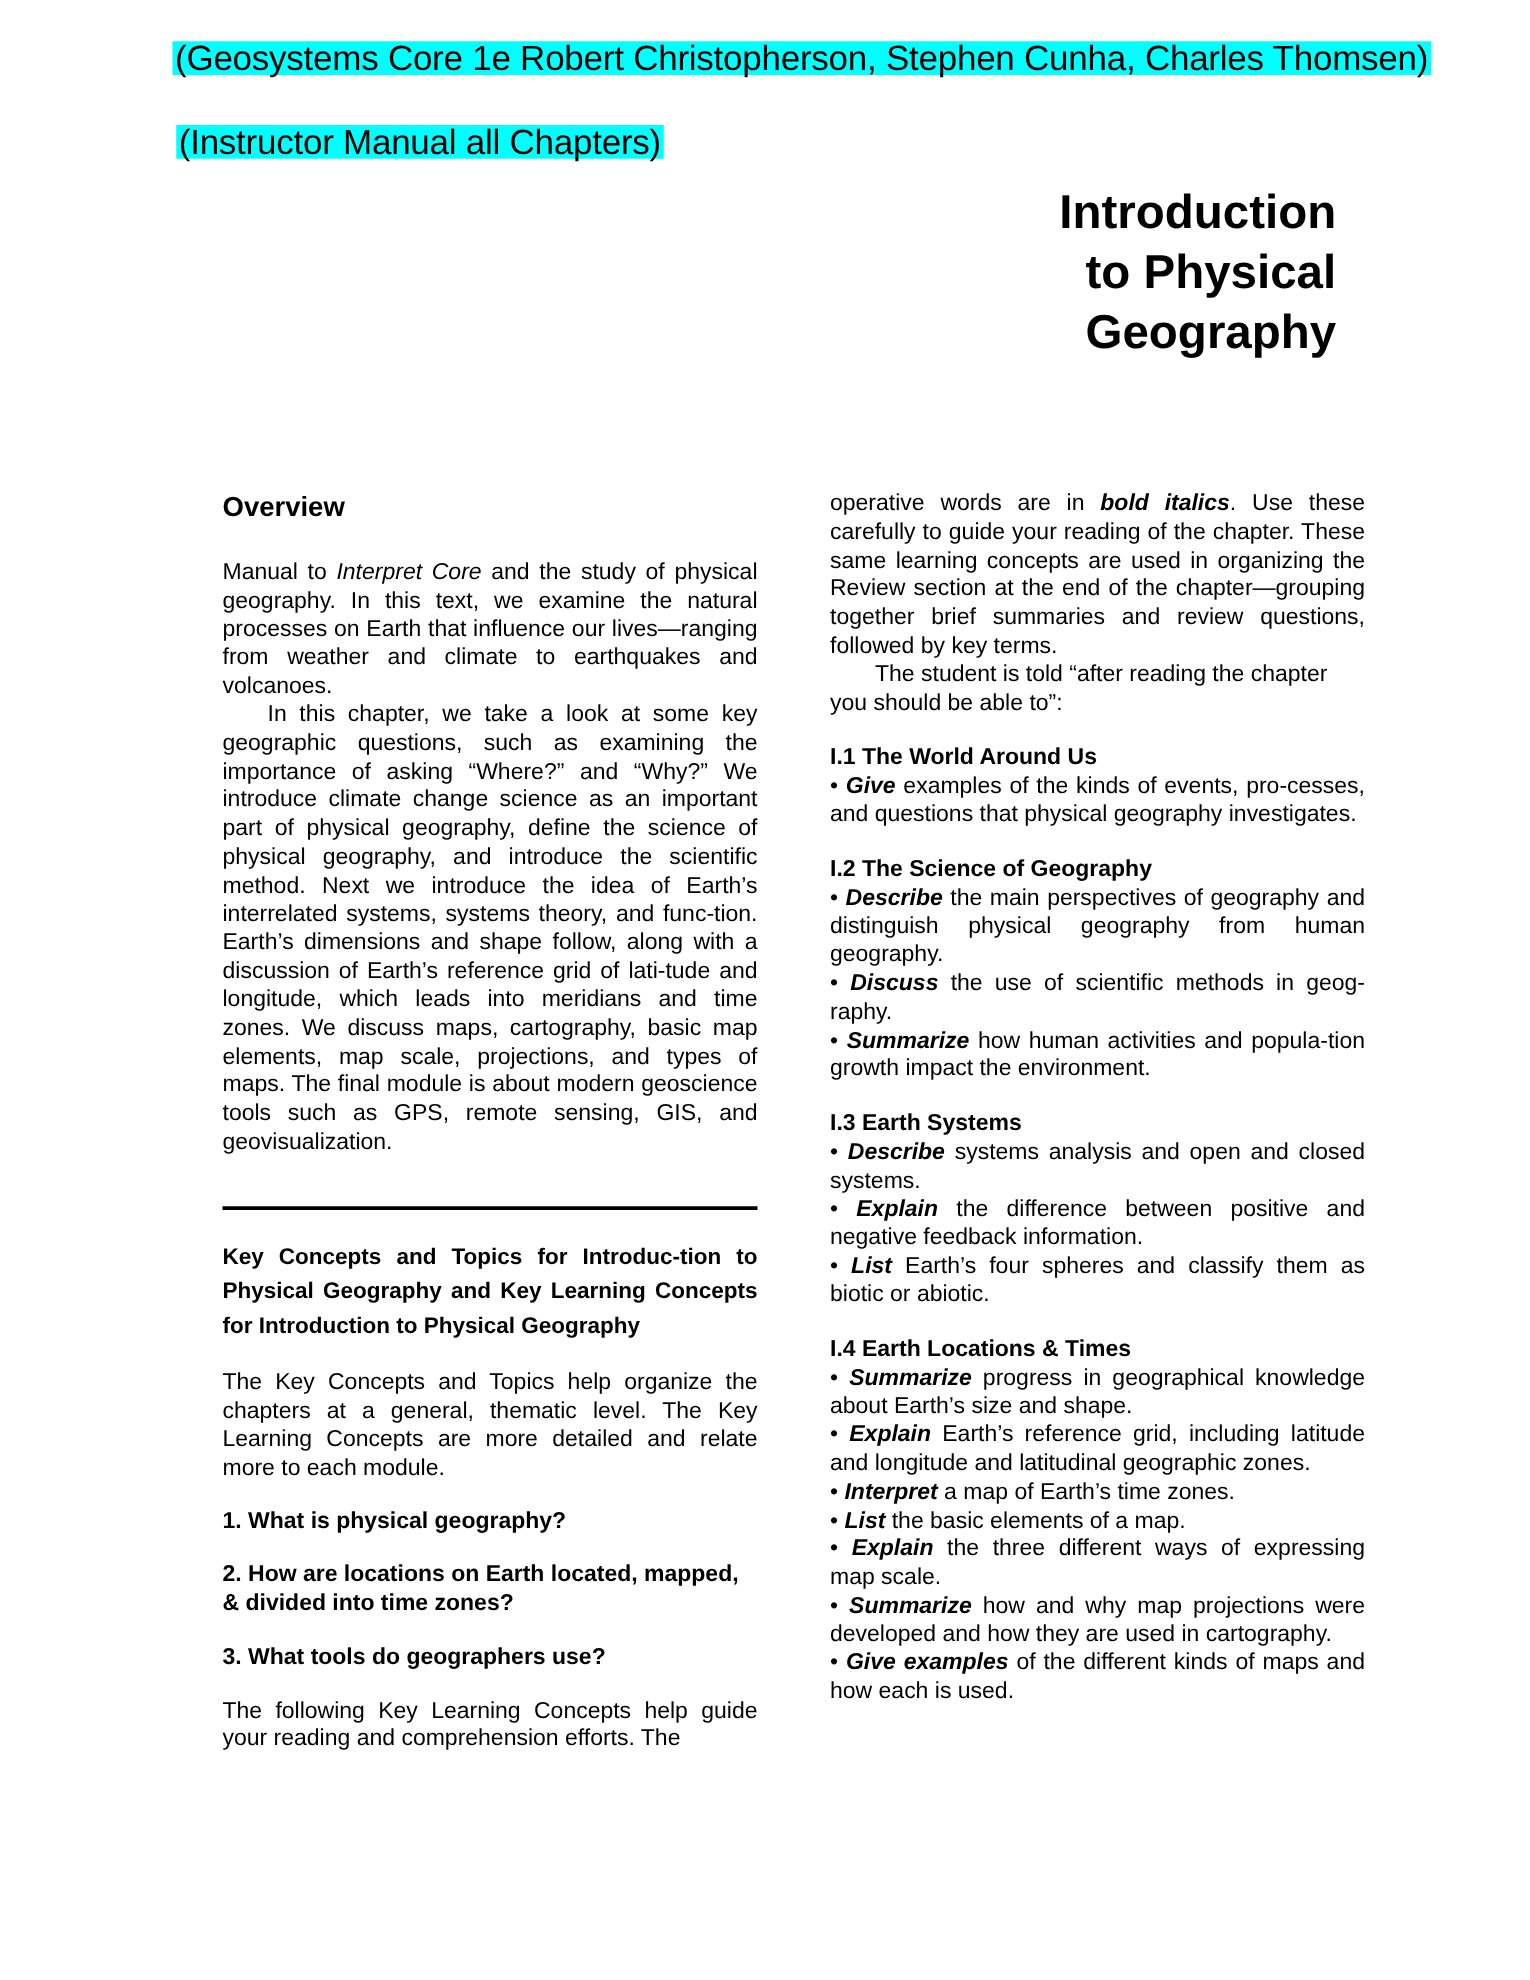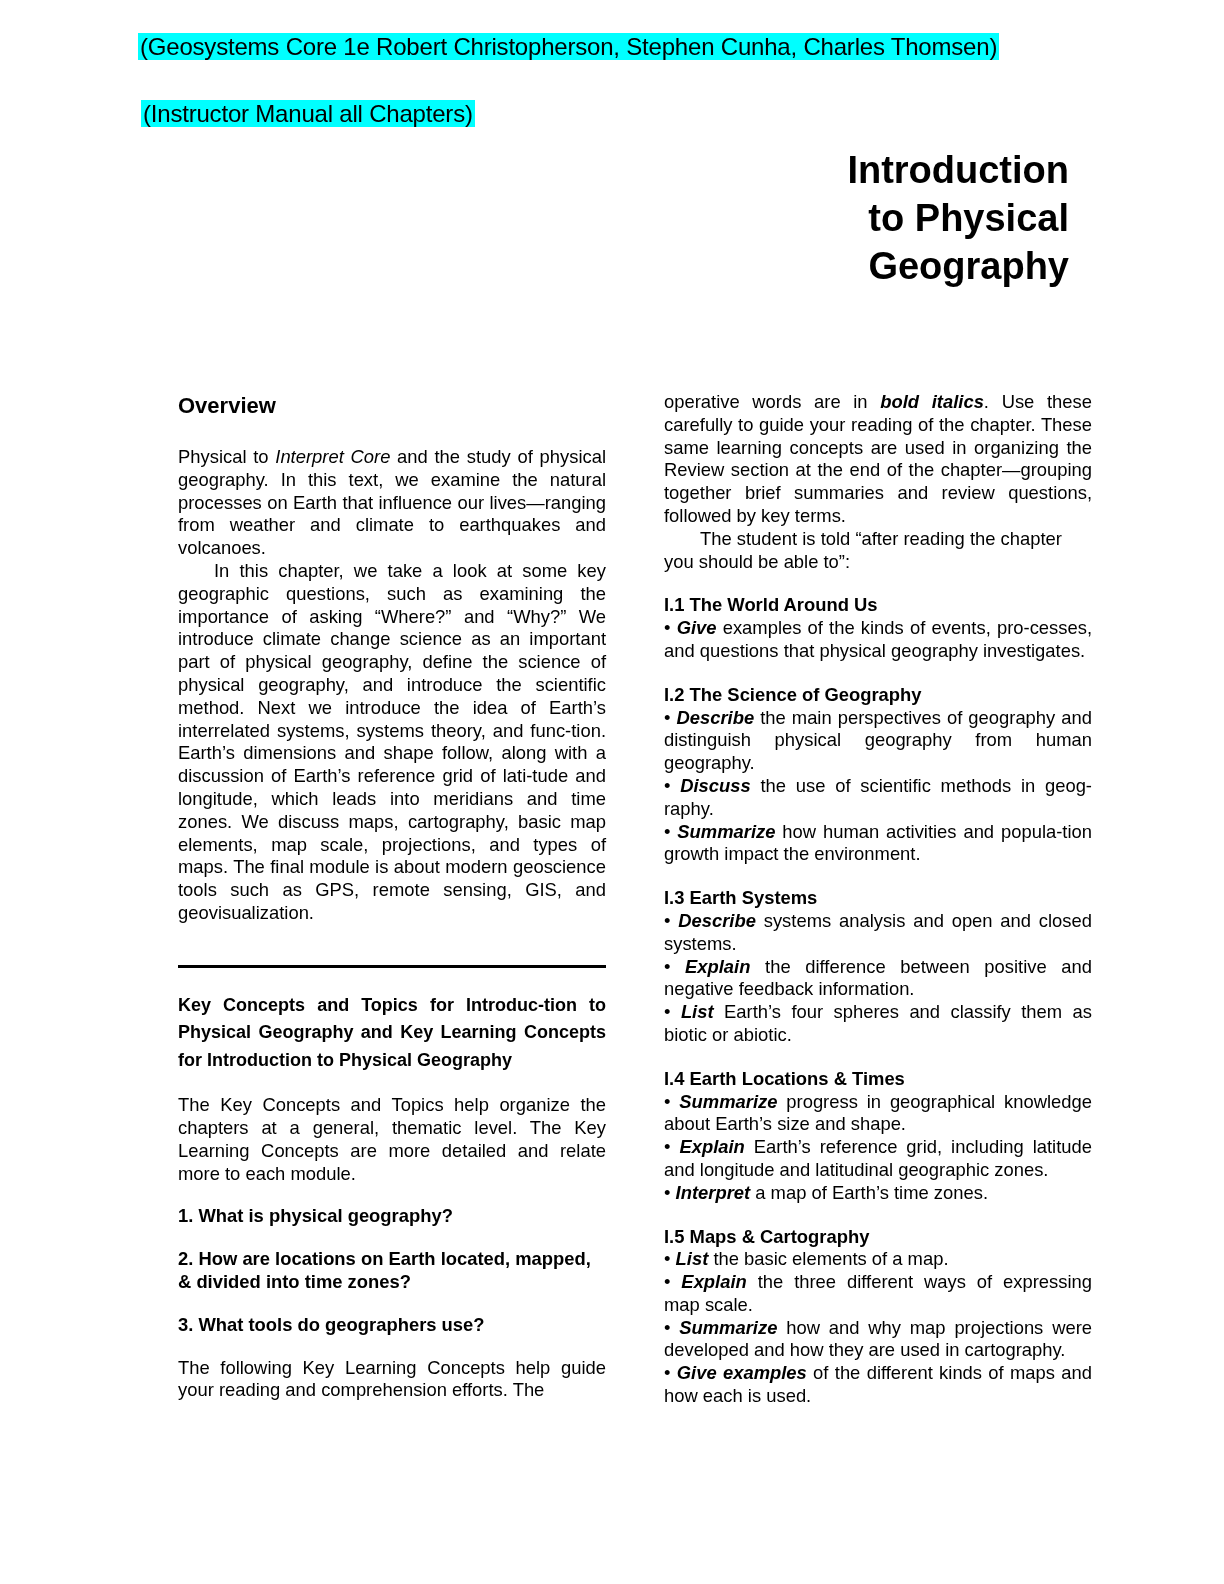--- a/index.html
+++ b/index.html
@@ -1,21 +1,21 @@
 <!DOCTYPE html>
 <html><head>
 <meta charset="utf-8">
 <style>
   html, body { margin: 0; padding: 0; background: #ffffff; }
   body {
     width: 1224px; height: 1584px; position: relative; overflow: hidden;
     font-family: "Liberation Sans", sans-serif; color: #000;
   }
   .hl {
-    position: absolute; background: #00ffff; font-size: 24px; line-height: 27px;
+    position: absolute; background: #00ffff; font-size: 28px; line-height: 27px;
     padding: 0 2px; letter-spacing: -0.2px; white-space: nowrap;
   }
   #hl1 { left: 138px; top: 33px; }
   #hl2 { left: 141px; top: 100px; }
   .chapter-title {
     position: absolute; right: 155px; top: 146px; text-align: right;
     font-weight: bold; font-size: 38px; line-height: 48px;
   }
   .chapter-title div { display: block; }
   .col { position: absolute; font-size: 18.4px; line-height: 22.8px; }
@@ -41,21 +41,21 @@
 <div id="hl2" class="hl">(Instructor Manual all Chapters)</div>
 
 <div class="chapter-title">
   <div>Introduction</div>
   <div>to Physical</div>
   <div>Geography</div>
 </div>
 
 <div id="leftcol" class="col">
   <h2 class="ov">Overview</h2>
-  <p class="just"><span>Physical to </span><i>Interpret Core</i><span> and the study of physical geography. In this text, we examine the natural processes on Earth that influence our lives—ranging from weather and climate to earthquakes and volcanoes.</span></p>
+  <p class="just"><span>Manual to </span><i>Interpret Core</i><span> and the study of physical geography. In this text, we examine the natural processes on Earth that influence our lives—ranging from weather and climate to earthquakes and volcanoes.</span></p>
   <p class="just indent">In this chapter, we take a look at some key geographic questions, such as examining the importance of asking “Where?” and “Why?” We introduce climate change science as an important part of physical geography, define the science of physical geography, and introduce the scientific method. Next we introduce the idea of Earth’s interrelated systems, systems theory, and func-tion. Earth’s dimensions and shape follow, along with a discussion of Earth’s reference grid of lati-tude and longitude, which leads into meridians and time zones. We discuss maps, cartography, basic map elements, map scale, projections, and types of maps. The final module is about modern geoscience tools such as GPS, remote sensing, GIS, and geovisualization.</p>
 
   <div class="rule"></div>
 
   <h2 class="kc">Key Concepts and Topics for Introduc-tion to Physical Geography and Key Learning Concepts for Introduction to Physical Geography</h2>
   <p class="just">The Key Concepts and Topics help organize the chapters at a general, thematic level. The Key Learning Concepts are more detailed and relate more to each module.</p>
   <p class="q">1. What is physical geography?</p>
   <p class="q">2. How are locations on Earth located, mapped, &amp; divided into time zones?</p>
   <p class="q">3. What tools do geographers use?</p>
   <p class="just gap">The following Key Learning Concepts help guide your reading and comprehension efforts. The</p>
@@ -72,19 +72,18 @@
       <p class="just"><span>• </span><span class="bi">Discuss</span><span> the use of scientific methods in geog-raphy.</span></p>
       <p class="just"><span>• </span><span class="bi">Summarize</span><span> how human activities and popula-tion growth impact the environment.</span></p>
       <p class="sec-h">I.3 Earth Systems</p>
       <p class="just"><span>• </span><span class="bi">Describe</span><span> systems analysis and open and closed systems.</span></p>
       <p class="just"><span>• </span><span class="bi">Explain</span><span> the difference between positive and negative feedback information.</span></p>
       <p class="just"><span>• </span><span class="bi">List</span><span> Earth’s four spheres and classify them as biotic or abiotic.</span></p>
       <p class="sec-h">I.4 Earth Locations &amp; Times</p>
       <p class="just"><span>• </span><span class="bi">Summarize</span><span> progress in geographical knowledge about Earth’s size and shape.</span></p>
       <p class="just"><span>• </span><span class="bi">Explain</span><span> Earth’s reference grid, including latitude and longitude and latitudinal geographic zones.</span></p>
       <p class="just"><span>• </span><span class="bi">Interpret</span><span> a map of Earth’s time zones.</span></p>
-      <p class="sec-h">I.5 Maps &amp; Cartography</p>
       <p class="just"><span>• </span><span class="bi">List</span><span> the basic elements of a map.</span></p>
       <p class="just"><span>• </span><span class="bi">Explain</span><span> the three different ways of expressing map scale.</span></p>
       <p class="just"><span>• </span><span class="bi">Summarize</span><span> how and why map projections were developed and how they are used in cartography.</span></p>
       <p class="just"><span>• </span><span class="bi">Give examples</span><span> of the different kinds of maps and how each is used.</span></p>
     </div>
 </div>
 
 </body></html>

